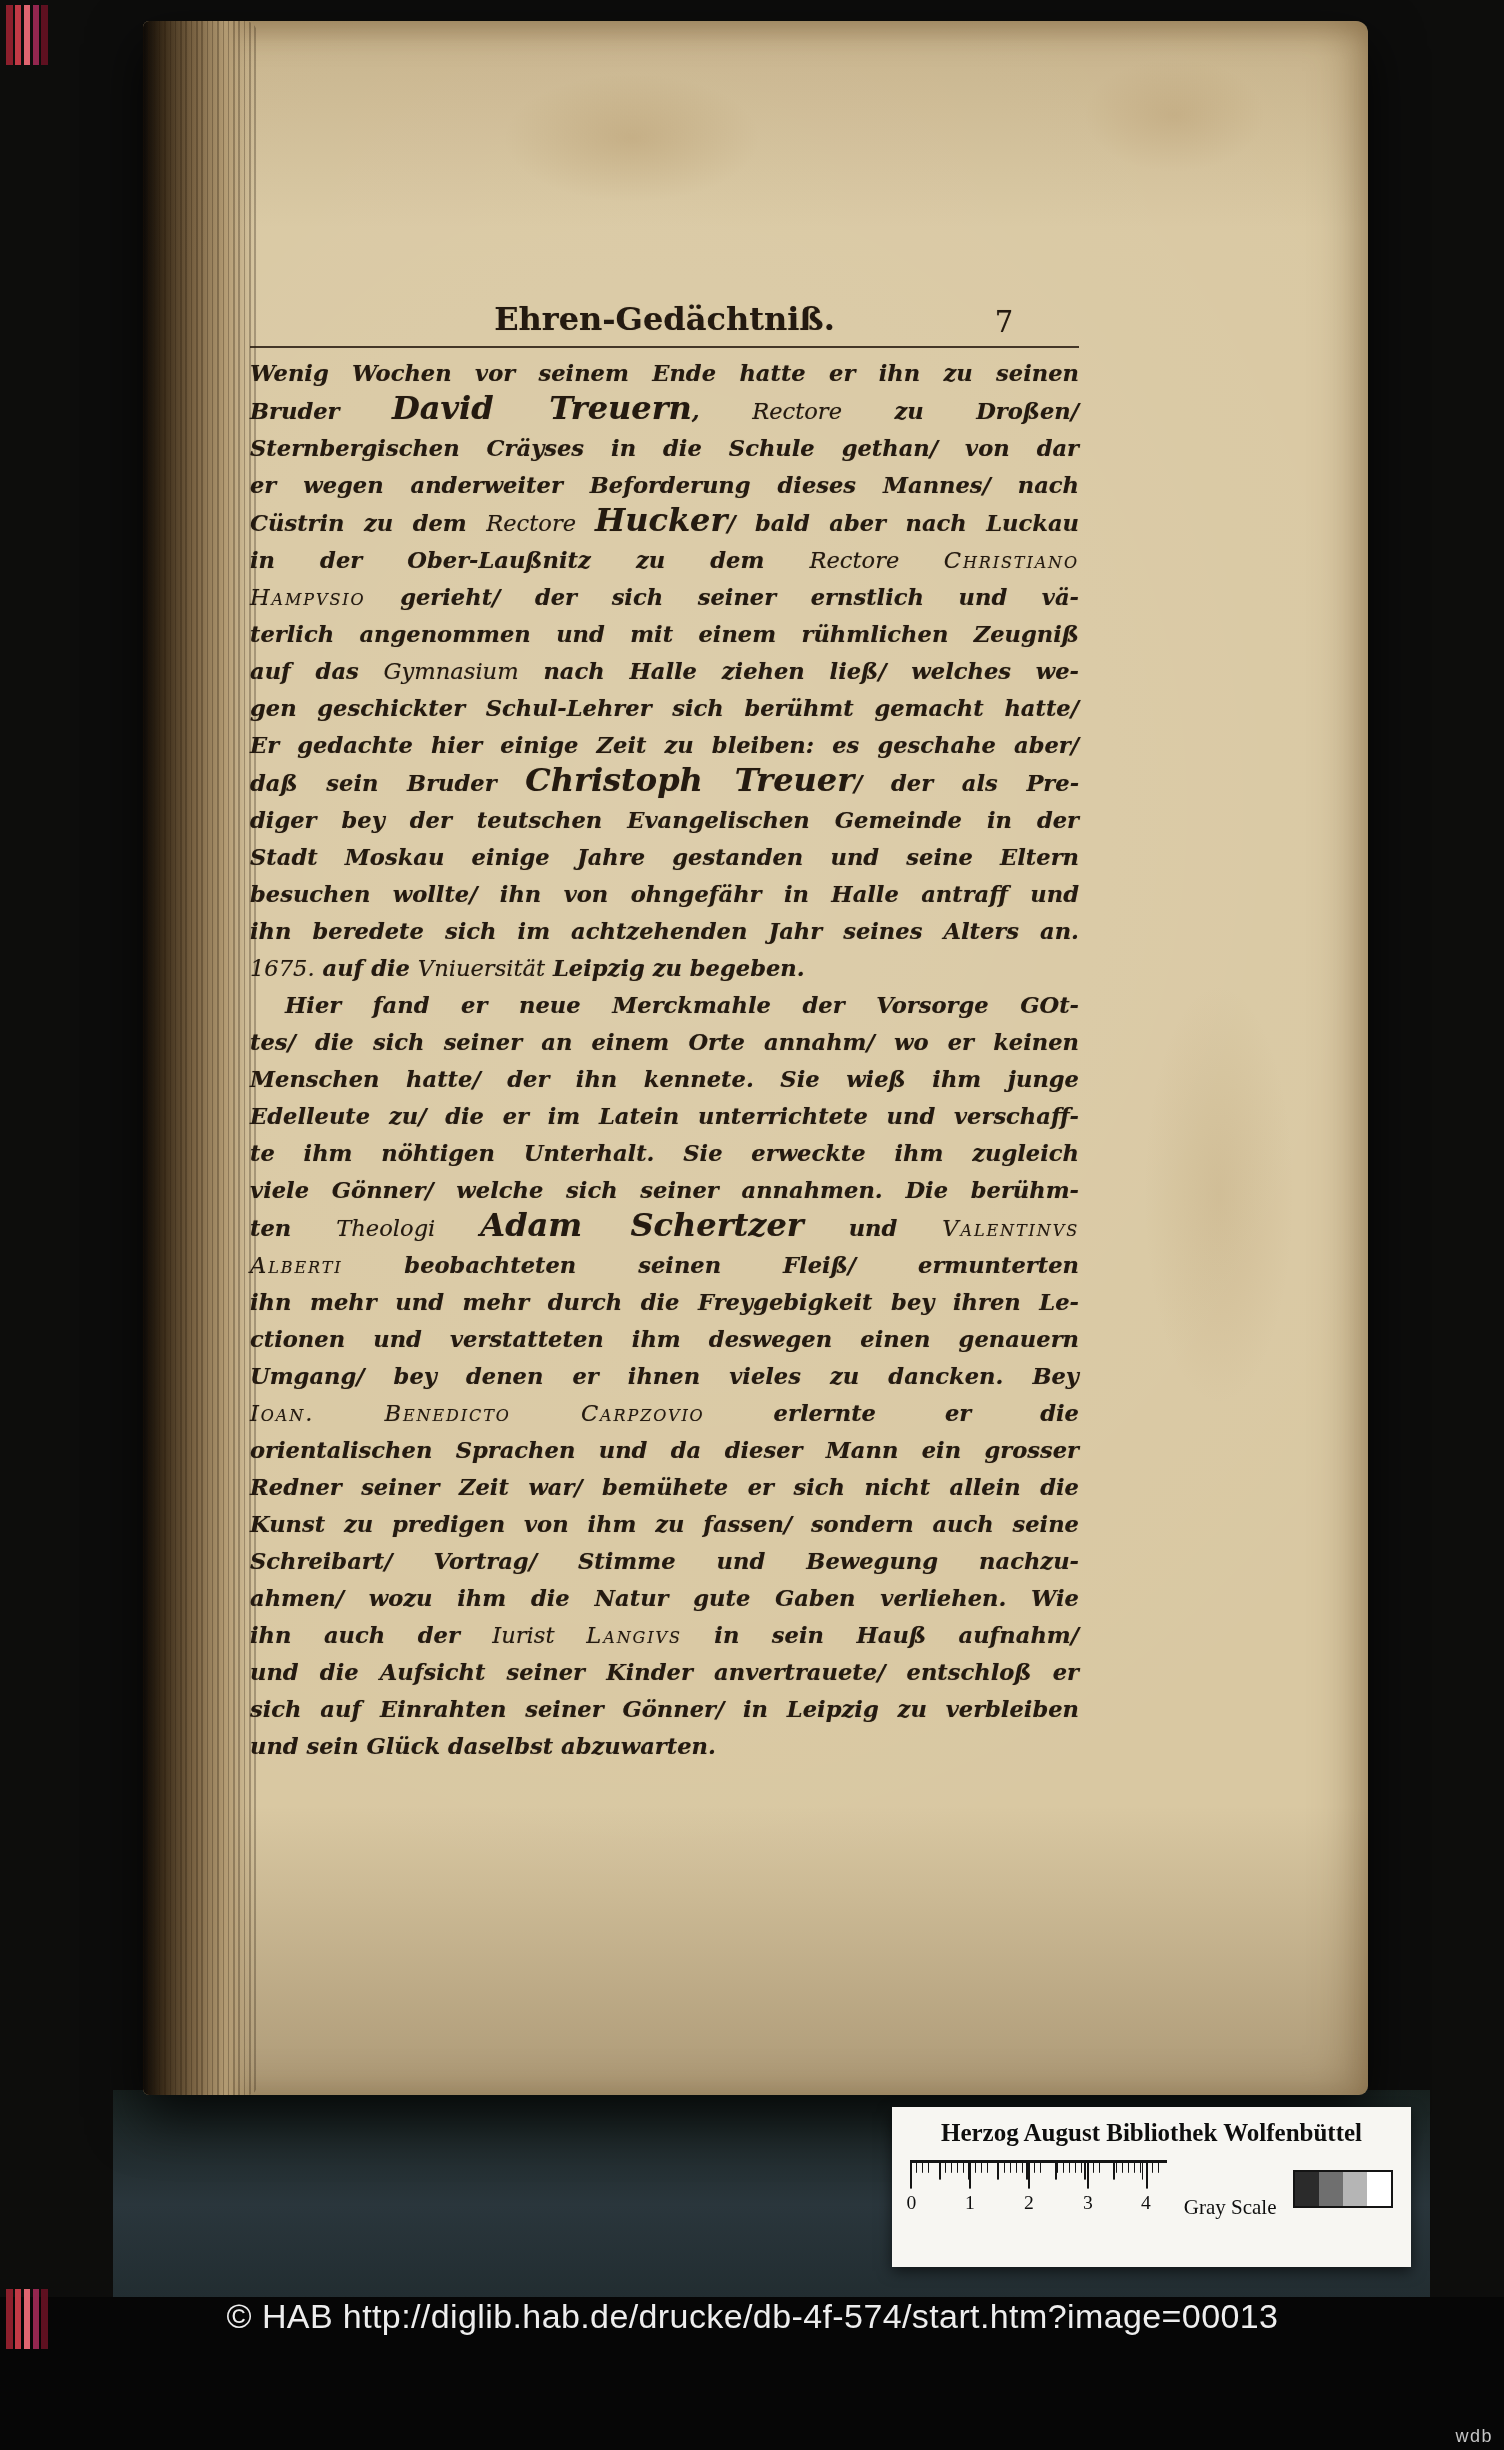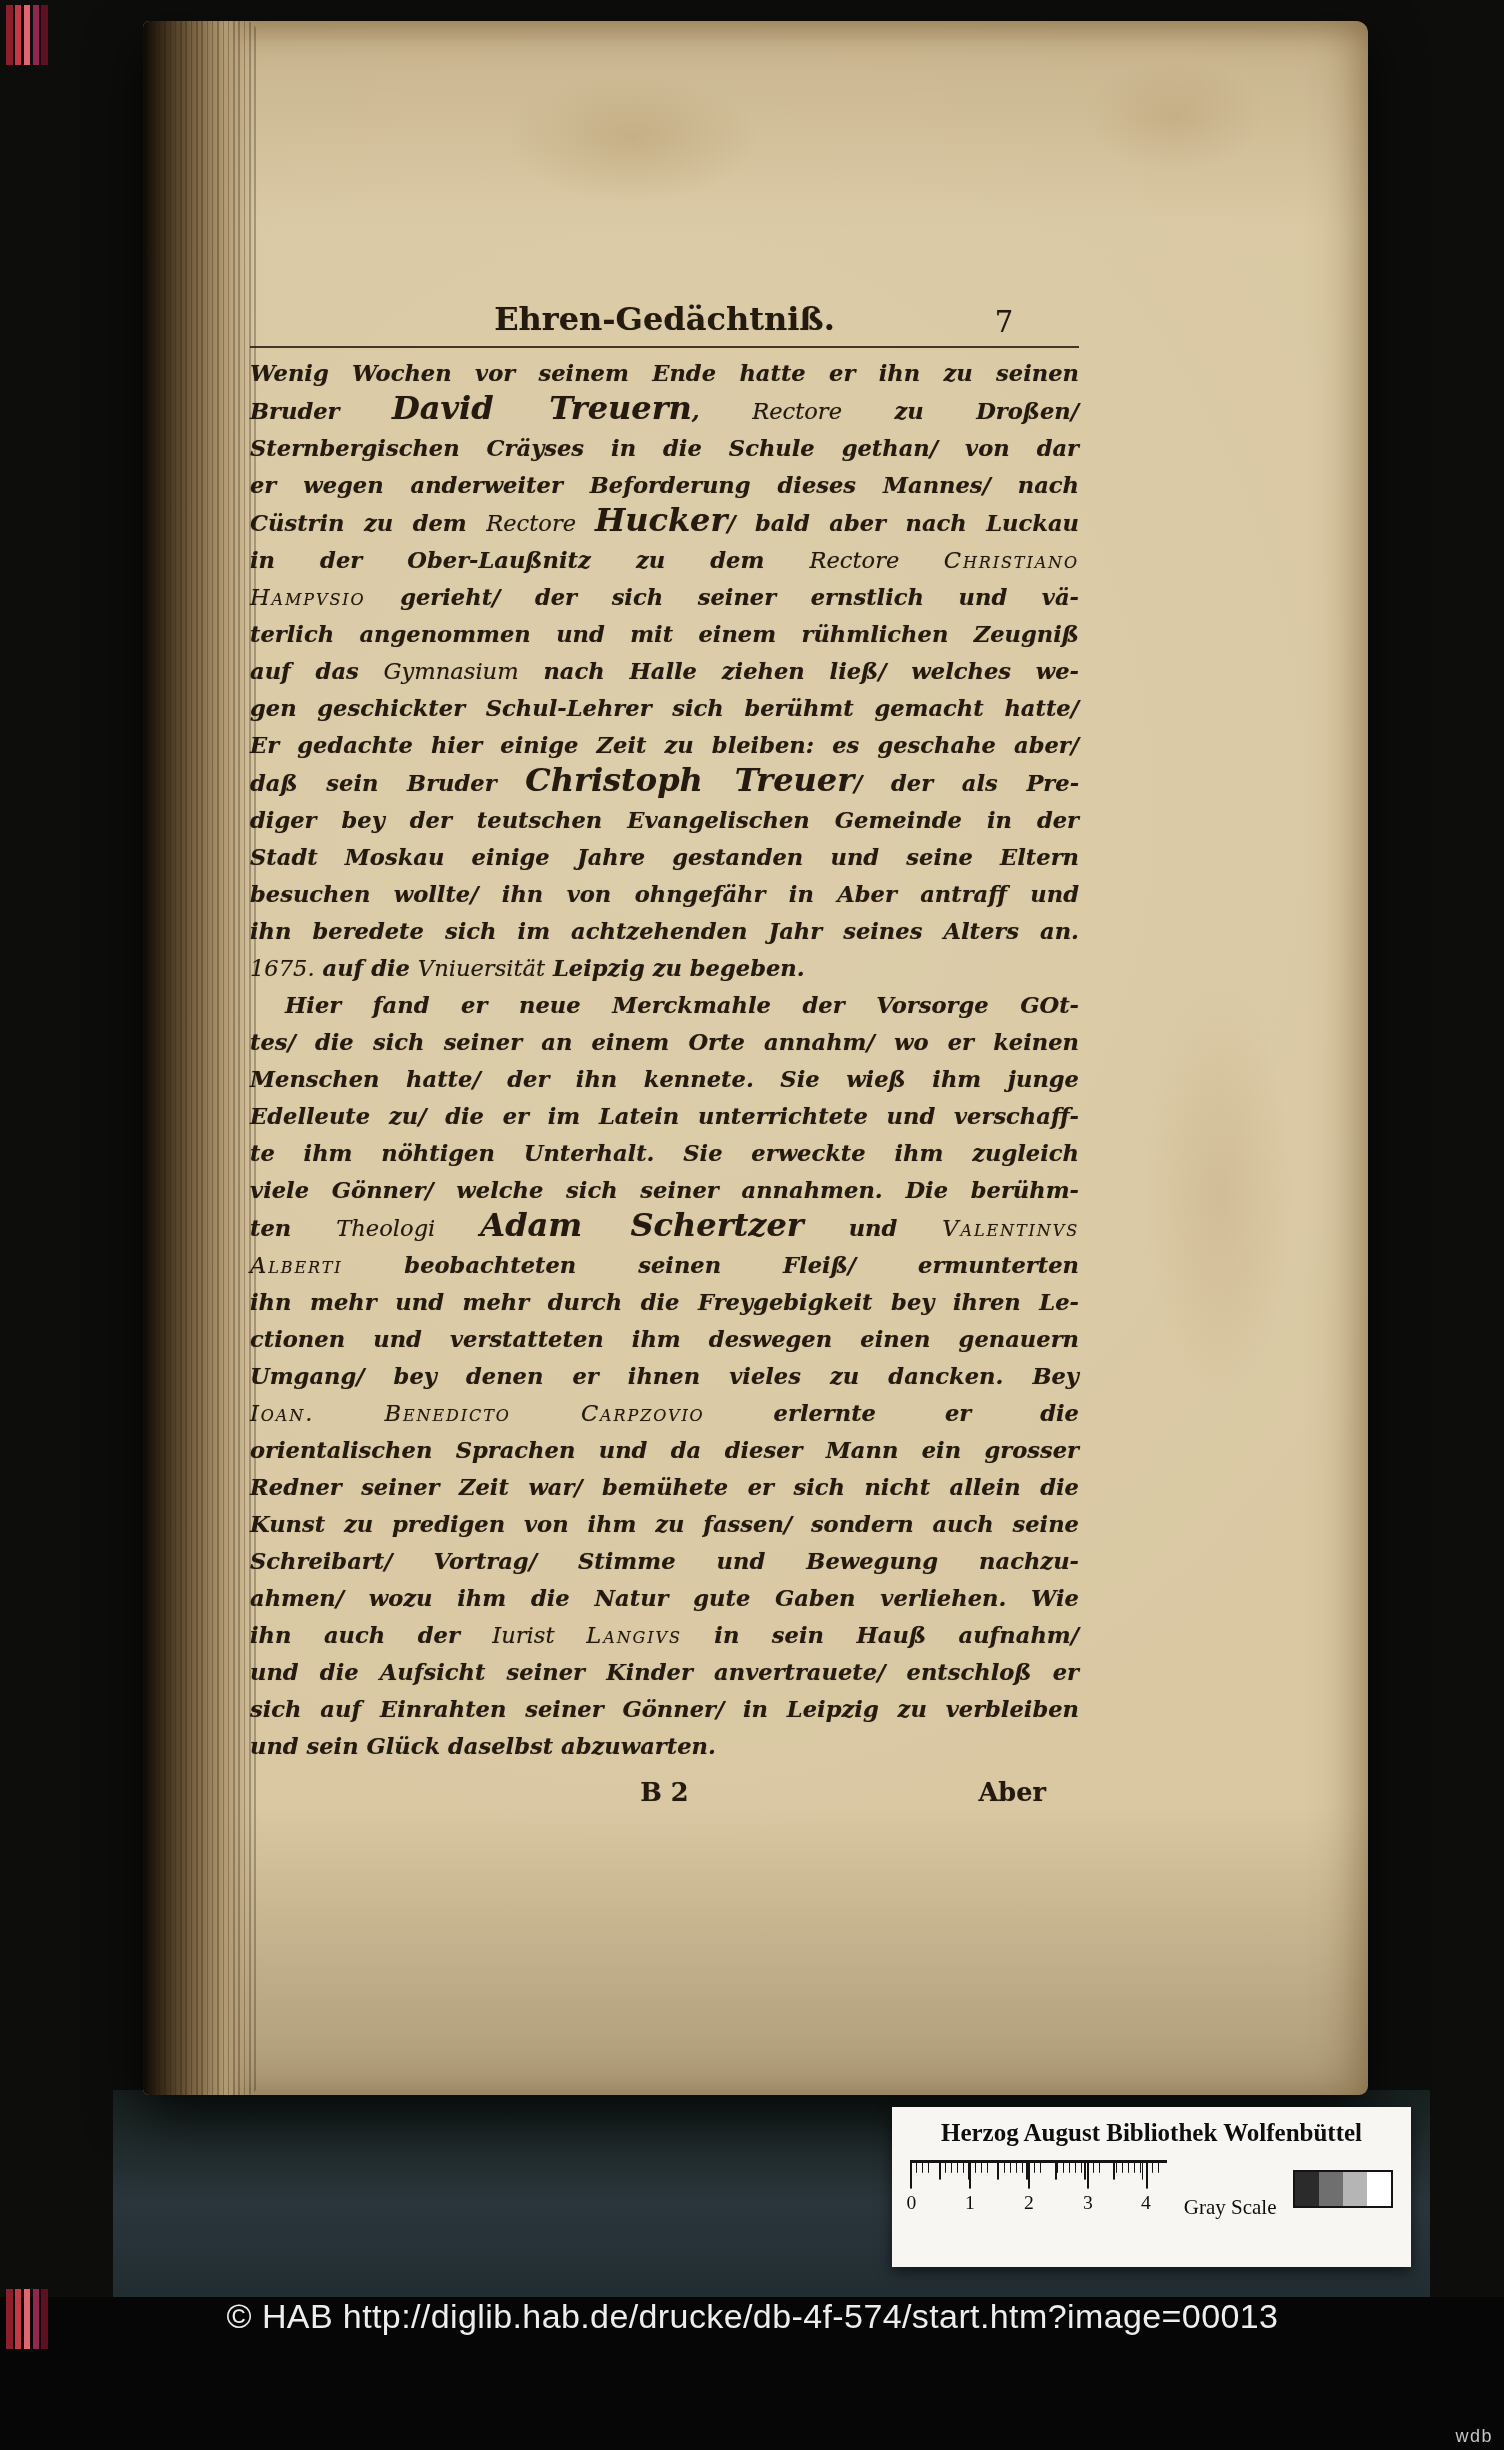--- a/index.html
+++ b/index.html
@@ -110,21 +110,21 @@
           <div class="line"><span class="s-f">Cüstrin zu dem </span><span class="s-a">Rectore </span><span class="s-big">Hucker</span><span class="s-f">/ bald aber nach Luckau</span></div>
           <div class="line"><span class="s-f">in der Ober-Laußnitz zu dem </span><span class="s-a">Rectore </span><span class="s-caps">Christiano</span></div>
           <div class="line"><span class="s-caps">Hampvsio</span><span class="s-f"> gerieht/ der sich seiner ernstlich und vä-</span></div>
           <div class="line"><span class="s-f">terlich angenommen und mit einem rühmlichen Zeugniß</span></div>
           <div class="line"><span class="s-f">auf das </span><span class="s-a">Gymnasium</span><span class="s-f"> nach Halle ziehen ließ/ welches we-</span></div>
           <div class="line"><span class="s-f">gen geschickter Schul-Lehrer sich berühmt gemacht hatte/</span></div>
           <div class="line"><span class="s-f">Er gedachte hier einige Zeit zu bleiben: es geschahe aber/</span></div>
           <div class="line"><span class="s-f">daß sein Bruder </span><span class="s-big">Christoph Treuer</span><span class="s-f">/ der als Pre-</span></div>
           <div class="line"><span class="s-f">diger bey der teutschen Evangelischen Gemeinde in der</span></div>
           <div class="line"><span class="s-f">Stadt Moskau einige Jahre gestanden und seine Eltern</span></div>
-          <div class="line"><span class="s-f">besuchen wollte/ ihn von ohngefähr in Aber antraff und</span></div>
+          <div class="line"><span class="s-f">besuchen wollte/ ihn von ohngefähr in Halle antraff und</span></div>
           <div class="line"><span class="s-f">ihn beredete sich im achtzehenden Jahr seines Alters an.</span></div>
           <div class="line nj"><span class="s-a">1675.</span><span class="s-f"> auf die </span><span class="s-a">Vniuersität</span><span class="s-f"> Leipzig zu begeben.</span></div>
           <div class="line in"><span class="s-f">Hier fand er neue Merckmahle der Vorsorge GOt-</span></div>
           <div class="line"><span class="s-f">tes/ die sich seiner an einem Orte annahm/ wo er keinen</span></div>
           <div class="line"><span class="s-f">Menschen hatte/ der ihn kennete.  Sie wieß ihm junge</span></div>
           <div class="line"><span class="s-f">Edelleute zu/ die er im Latein unterrichtete und verschaff-</span></div>
           <div class="line"><span class="s-f">te ihm nöhtigen Unterhalt.  Sie erweckte ihm zugleich</span></div>
           <div class="line"><span class="s-f">viele Gönner/ welche sich seiner annahmen.  Die berühm-</span></div>
           <div class="line"><span class="s-f">ten </span><span class="s-a">Theologi</span><span class="s-f"> </span><span class="s-big">Adam Schertzer</span><span class="s-f"> und </span><span class="s-caps">Valentinvs</span></div>
           <div class="line"><span class="s-caps">Alberti</span><span class="s-f"> beobachteten seinen Fleiß/ ermunterten</span></div>
@@ -136,24 +136,20 @@
           <div class="line"><span class="s-f">Redner seiner Zeit war/ bemühete er sich nicht allein die</span></div>
           <div class="line"><span class="s-f">Kunst zu predigen von ihm zu fassen/ sondern auch seine</span></div>
           <div class="line"><span class="s-f">Schreibart/ Vortrag/ Stimme und Bewegung nachzu-</span></div>
           <div class="line"><span class="s-f">ahmen/ wozu ihm die Natur gute Gaben verliehen.  Wie</span></div>
           <div class="line"><span class="s-f">ihn auch der </span><span class="s-a">Iurist </span><span class="s-caps">Langivs</span><span class="s-f"> in sein Hauß aufnahm/</span></div>
           <div class="line"><span class="s-f">und die Aufsicht seiner Kinder anvertrauete/ entschloß er</span></div>
           <div class="line"><span class="s-f">sich auf Einrahten seiner Gönner/ in Leipzig zu verbleiben</span></div>
           <div class="line nj"><span class="s-f">und sein Glück daselbst abzuwarten.</span></div>
         </div>
 
-      <div class="sig-row">
-        <span class="sig">B 2</span>
-        <span class="catch">Aber</span>
-      </div>
     </div>
   </div>
 
   <div class="card">
     <div class="card-title">Herzog August Bibliothek Wolfenbüttel</div>
     <div class="card-row">
       <div class="ruler">
         <div class="ruler-ticks"></div>
         <div class="ruler-numbers">
             <span class="rnum" style="left: 1.5px;">0</span>

